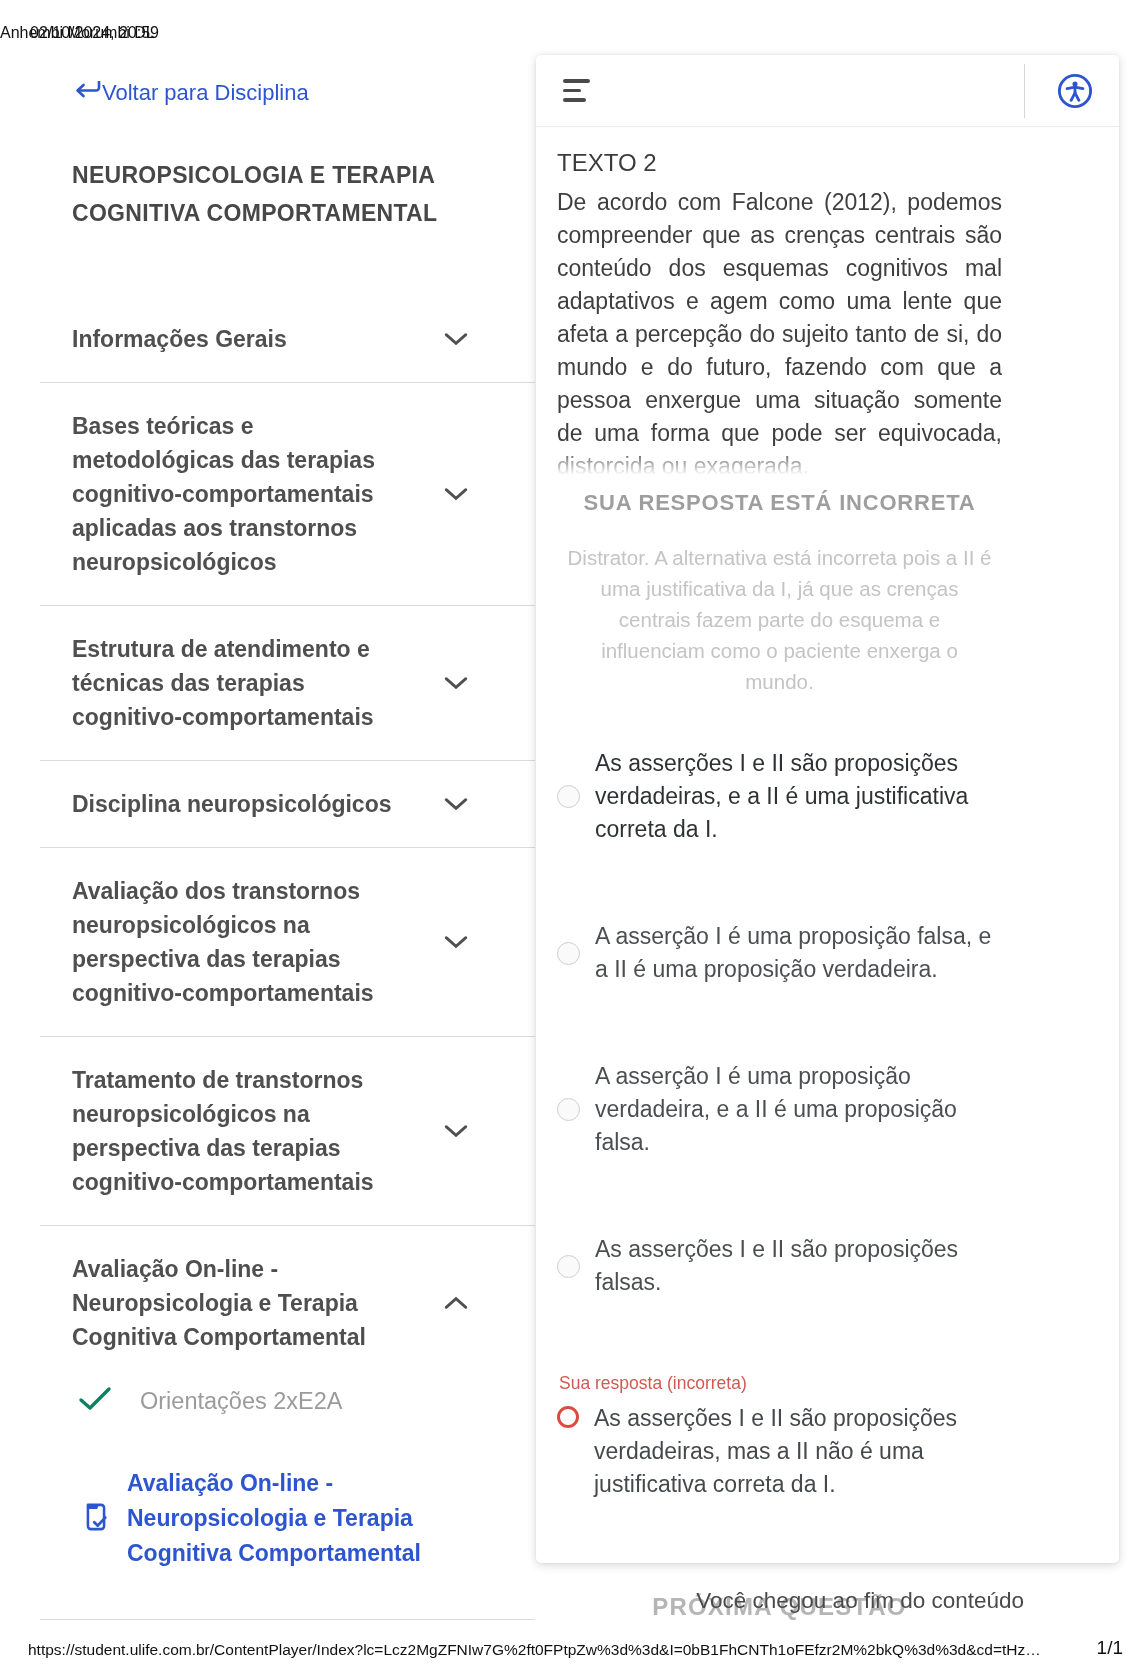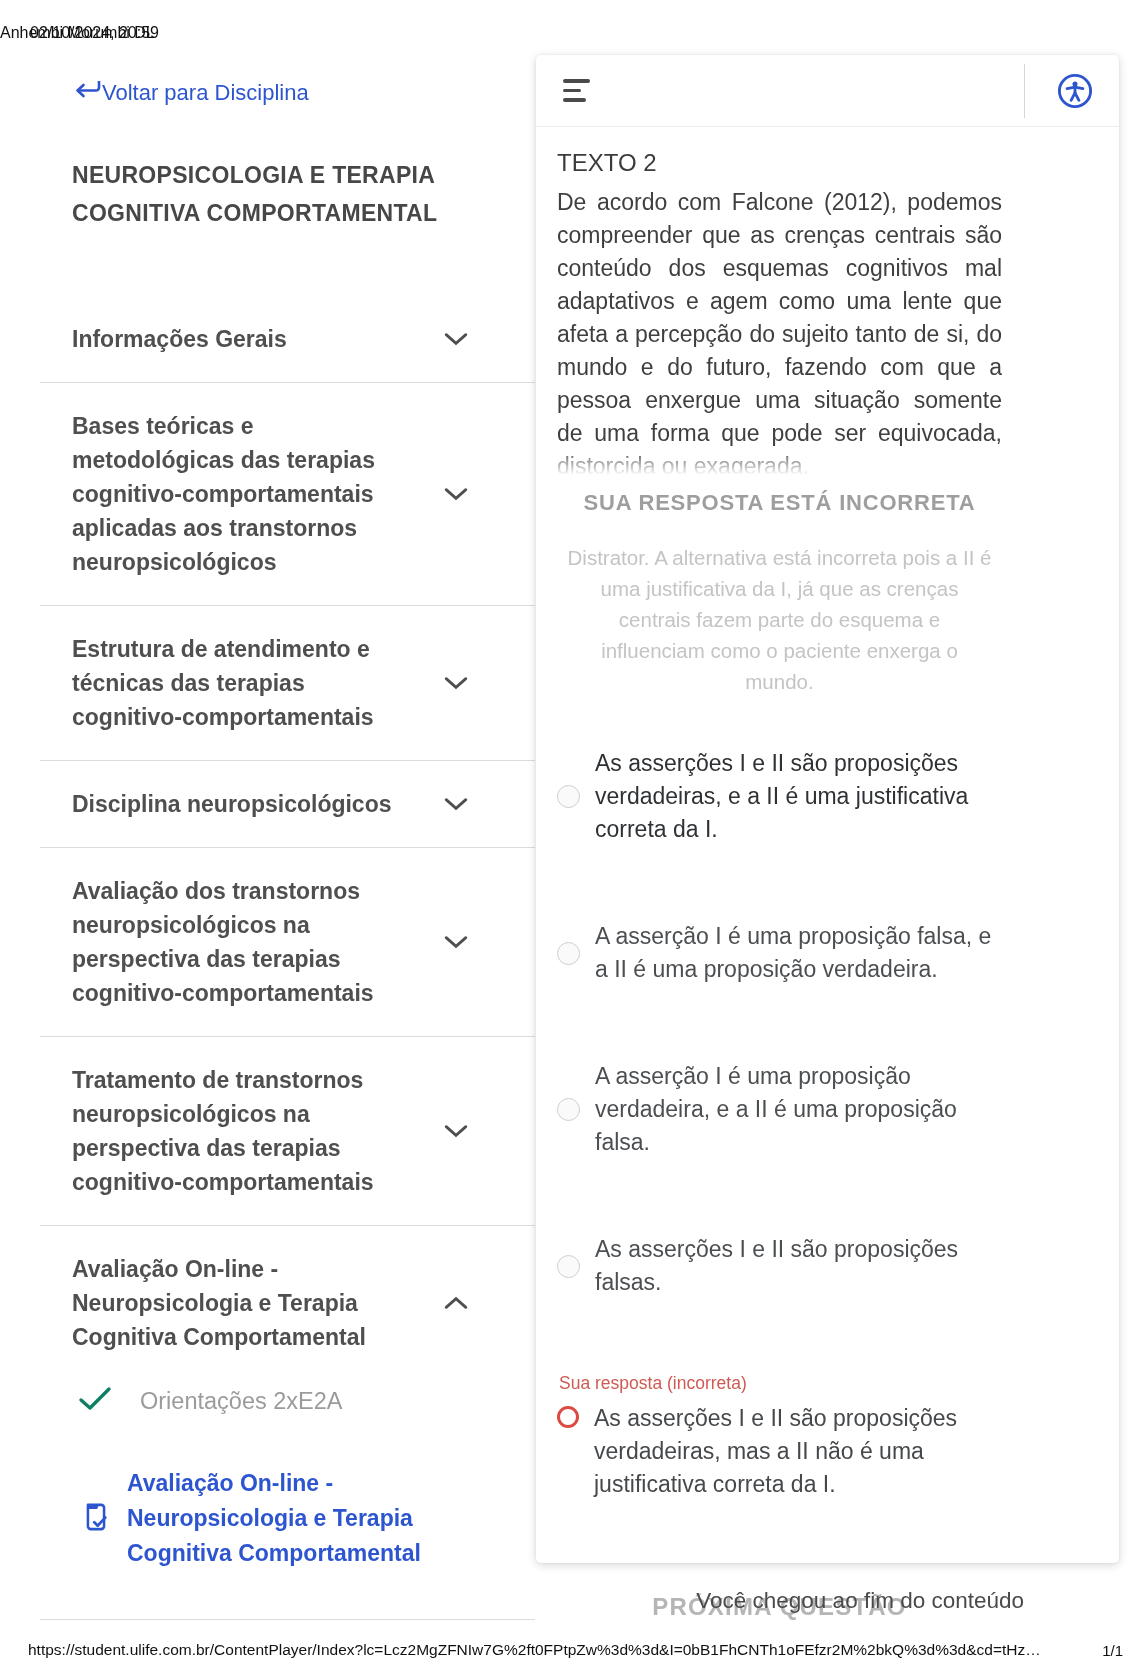--- a/index.html
+++ b/index.html
@@ -5,21 +5,21 @@
   * { margin:0; padding:0; box-sizing:border-box; }
   html,body { background:#ffffff; }
   .page {
     position:relative; width:1131px; height:1671px; background:#ffffff;
     font-family:"Liberation Sans", sans-serif; overflow:hidden;
   }
   
   .print-ts { position:absolute; top:24px; left:30px; font-size:16px; color:#111; }
   .print-title { position:absolute; top:24px; left:0; right:0; text-align:left; font-size:16px; color:#111; }
   .print-url { position:absolute; bottom:12px; left:28px; font-size:15.5px; color:#101010; white-space:nowrap; }
-  .print-page { position:absolute; bottom:12px; right:8px; font-size:15px; color:#101010; }
+  .print-page { position:absolute; bottom:12px; right:8px; font-size:19px; color:#101010; }
 
   
   .sidebar { position:absolute; left:40px; top:78px; width:495px; color:#4f4f4f; }
   .back-link { display:flex; align-items:center; margin-left:32px; color:#2d55cf; font-size:22px; cursor:pointer; }
   .back-link svg { flex-shrink:0; }
   .course-title { margin:48px 0 0 32px; width:390px; font-size:23px; font-weight:700; color:#474747; line-height:38px; letter-spacing:.3px; }
   .nav { margin-top:64px; list-style:none; }
   .nav li { display:flex; align-items:center; padding:26px 0; border-bottom:1px solid #dcdcdc; cursor:pointer; }
   .nav li.expanded { border-bottom:none; }
   .nav .lbl { flex:1; padding-left:32px; padding-right:26px; max-width:404px; font-size:23px; font-weight:700; color:#4f4f4f; line-height:34px; }

